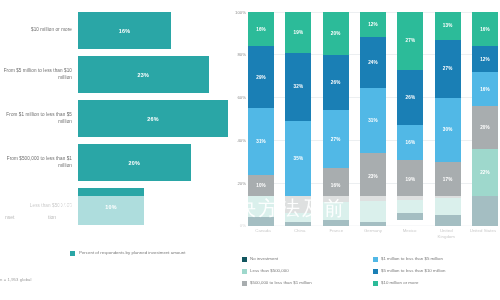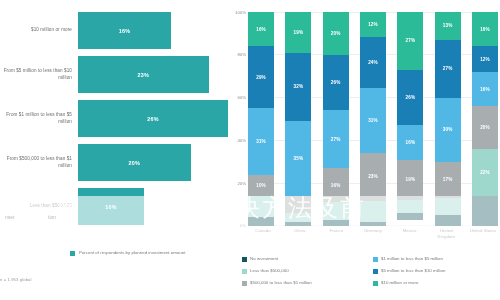--- a/index.html
+++ b/index.html
@@ -100,23 +100,23 @@
   .rl-text{font-size:4.4px;color:#7a7a7a;line-height:1.3;white-space:nowrap;}
 
   
   .overlay-band{
     position:absolute;left:0;top:196px;width:500px;height:44px;
     background:rgba(255,255,255,0.62);
     pointer-events:none;
   }
   .overlay-text{
     position:absolute;left:236px;top:198px;
-    font-size:24px;line-height:1;
+    font-size:20px;line-height:1;
     color:rgba(255,255,255,0.92);
-    font-family:Liberation Mono, monospace;
+    font-family:Liberation Sans, sans-serif;
     letter-spacing:2px;
     white-space:nowrap;
     pointer-events:none;
   }
   .overlay-text-left{
     position:absolute;left:58px;top:200px;
     font-size:20px;line-height:1;
     color:rgba(255,255,255,0.9);
     font-family:"DejaVu Sans", sans-serif;
     white-space:nowrap;pointer-events:none;

